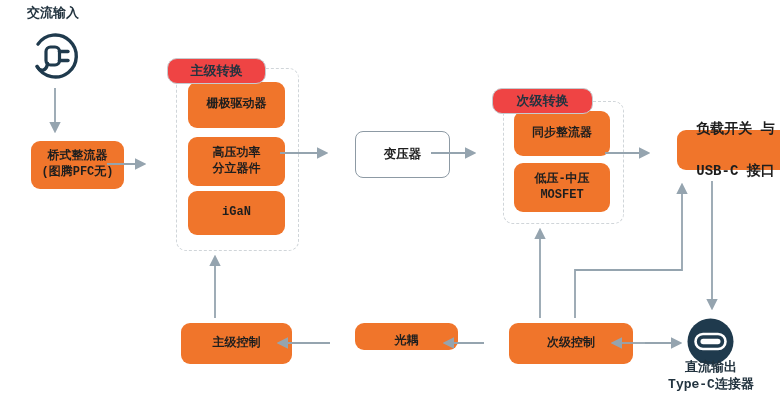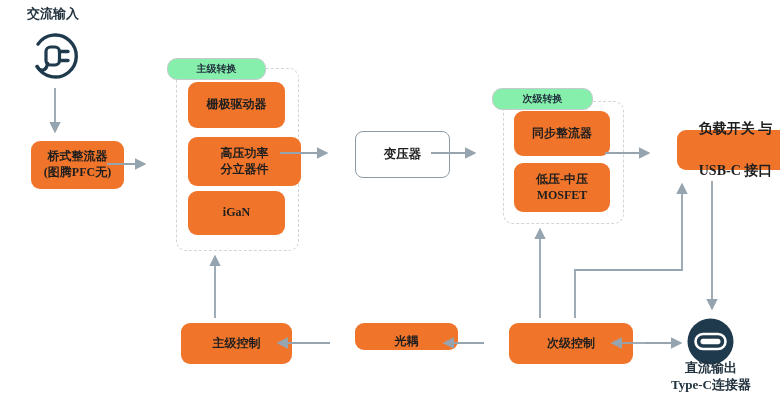--- a/index.html
+++ b/index.html
@@ -4,38 +4,38 @@
 <style>
   :root{
     --accent-orange:#F0752B;
     --dark-navy:#1F3A4D;
     --arrow-gray:#95A4AF;
     --box-text:#1E1E1E;
   }
   html,body{margin:0;padding:0;background:#fff;}
   .canvas{
     position:relative;width:780px;height:417px;background:#ffffff;
-    font-family:Liberation Serif, serif;overflow:hidden;
+    font-family:Liberation Mono, monospace;overflow:hidden;
   }
   .obox{
     position:absolute;background:var(--accent-orange,#F0752B);
     border-radius:9px;display:flex;flex-direction:column;align-items:center;justify-content:center;
     color:var(--box-text,#1E1E1E);font-weight:bold;font-size:12px;line-height:1.3;text-align:center;
   }
   .wbox{
     position:absolute;background:#fff;border:1.6px solid #8D9AA4;border-radius:8px;
     display:flex;align-items:center;justify-content:center;
     color:var(--box-text,#1E1E1E);font-weight:bold;font-size:12.5px;
   }
   .group{
     position:absolute;border:1.6px dashed #D0D5D9;border-radius:10px;background:#fff;
   }
   .pill{
-    position:absolute;background:#86efac;border:1px solid #C6CBCF;border-radius:10px;
-    font-size:10px;font-weight:bold;color:#22333F;text-align:center;
+    position:absolute;background:#ef4444;border:1px solid #C6CBCF;border-radius:10px;
+    font-size:13px;font-weight:bold;color:#22333F;text-align:center;
     padding:3px 0;z-index:3;
   }
   .dark-label{
     position:absolute;font-weight:bold;color:#22333F;font-size:13px;line-height:1.3;
   }
   .center{text-align:center;}
   .icon-abs{position:absolute;}
   .arrows{position:absolute;left:0;top:0;z-index:2;pointer-events:none;}
   .node{z-index:1;margin-left:21px;}
 </style>
@@ -57,21 +57,21 @@
   <div class="obox node" style="left:10px;top:141px;width:93px;height:48px;">
     <span>桥式整流器</span>
     <span>(图腾PFC无)</span>
   </div>
 
   <div class="group node" style="left:155px;top:68px;width:121px;height:181px;"></div>
   <div class="pill" style="left:167px;top:58px;width:97px;">主级转换</div>
   <div class="obox node" style="left:167px;top:82px;width:97px;height:46px;">
     <span>栅极驱动器</span>
   </div>
-  <div class="obox node" style="left:167px;top:137px;width:113px;height:49px;">
+  <div class="obox node" style="left:167px;top:137px;width:97px;height:49px;">
     <span>高压功率</span>
     <span>分立器件</span>
   </div>
   <div class="obox node" style="left:167px;top:191px;width:97px;height:44px;">
     <span>iGaN</span>
   </div>
 
   <div class="wbox node" style="left:334px;top:131px;width:93px;height:45px;">
     <span>变压器</span>
   </div>

